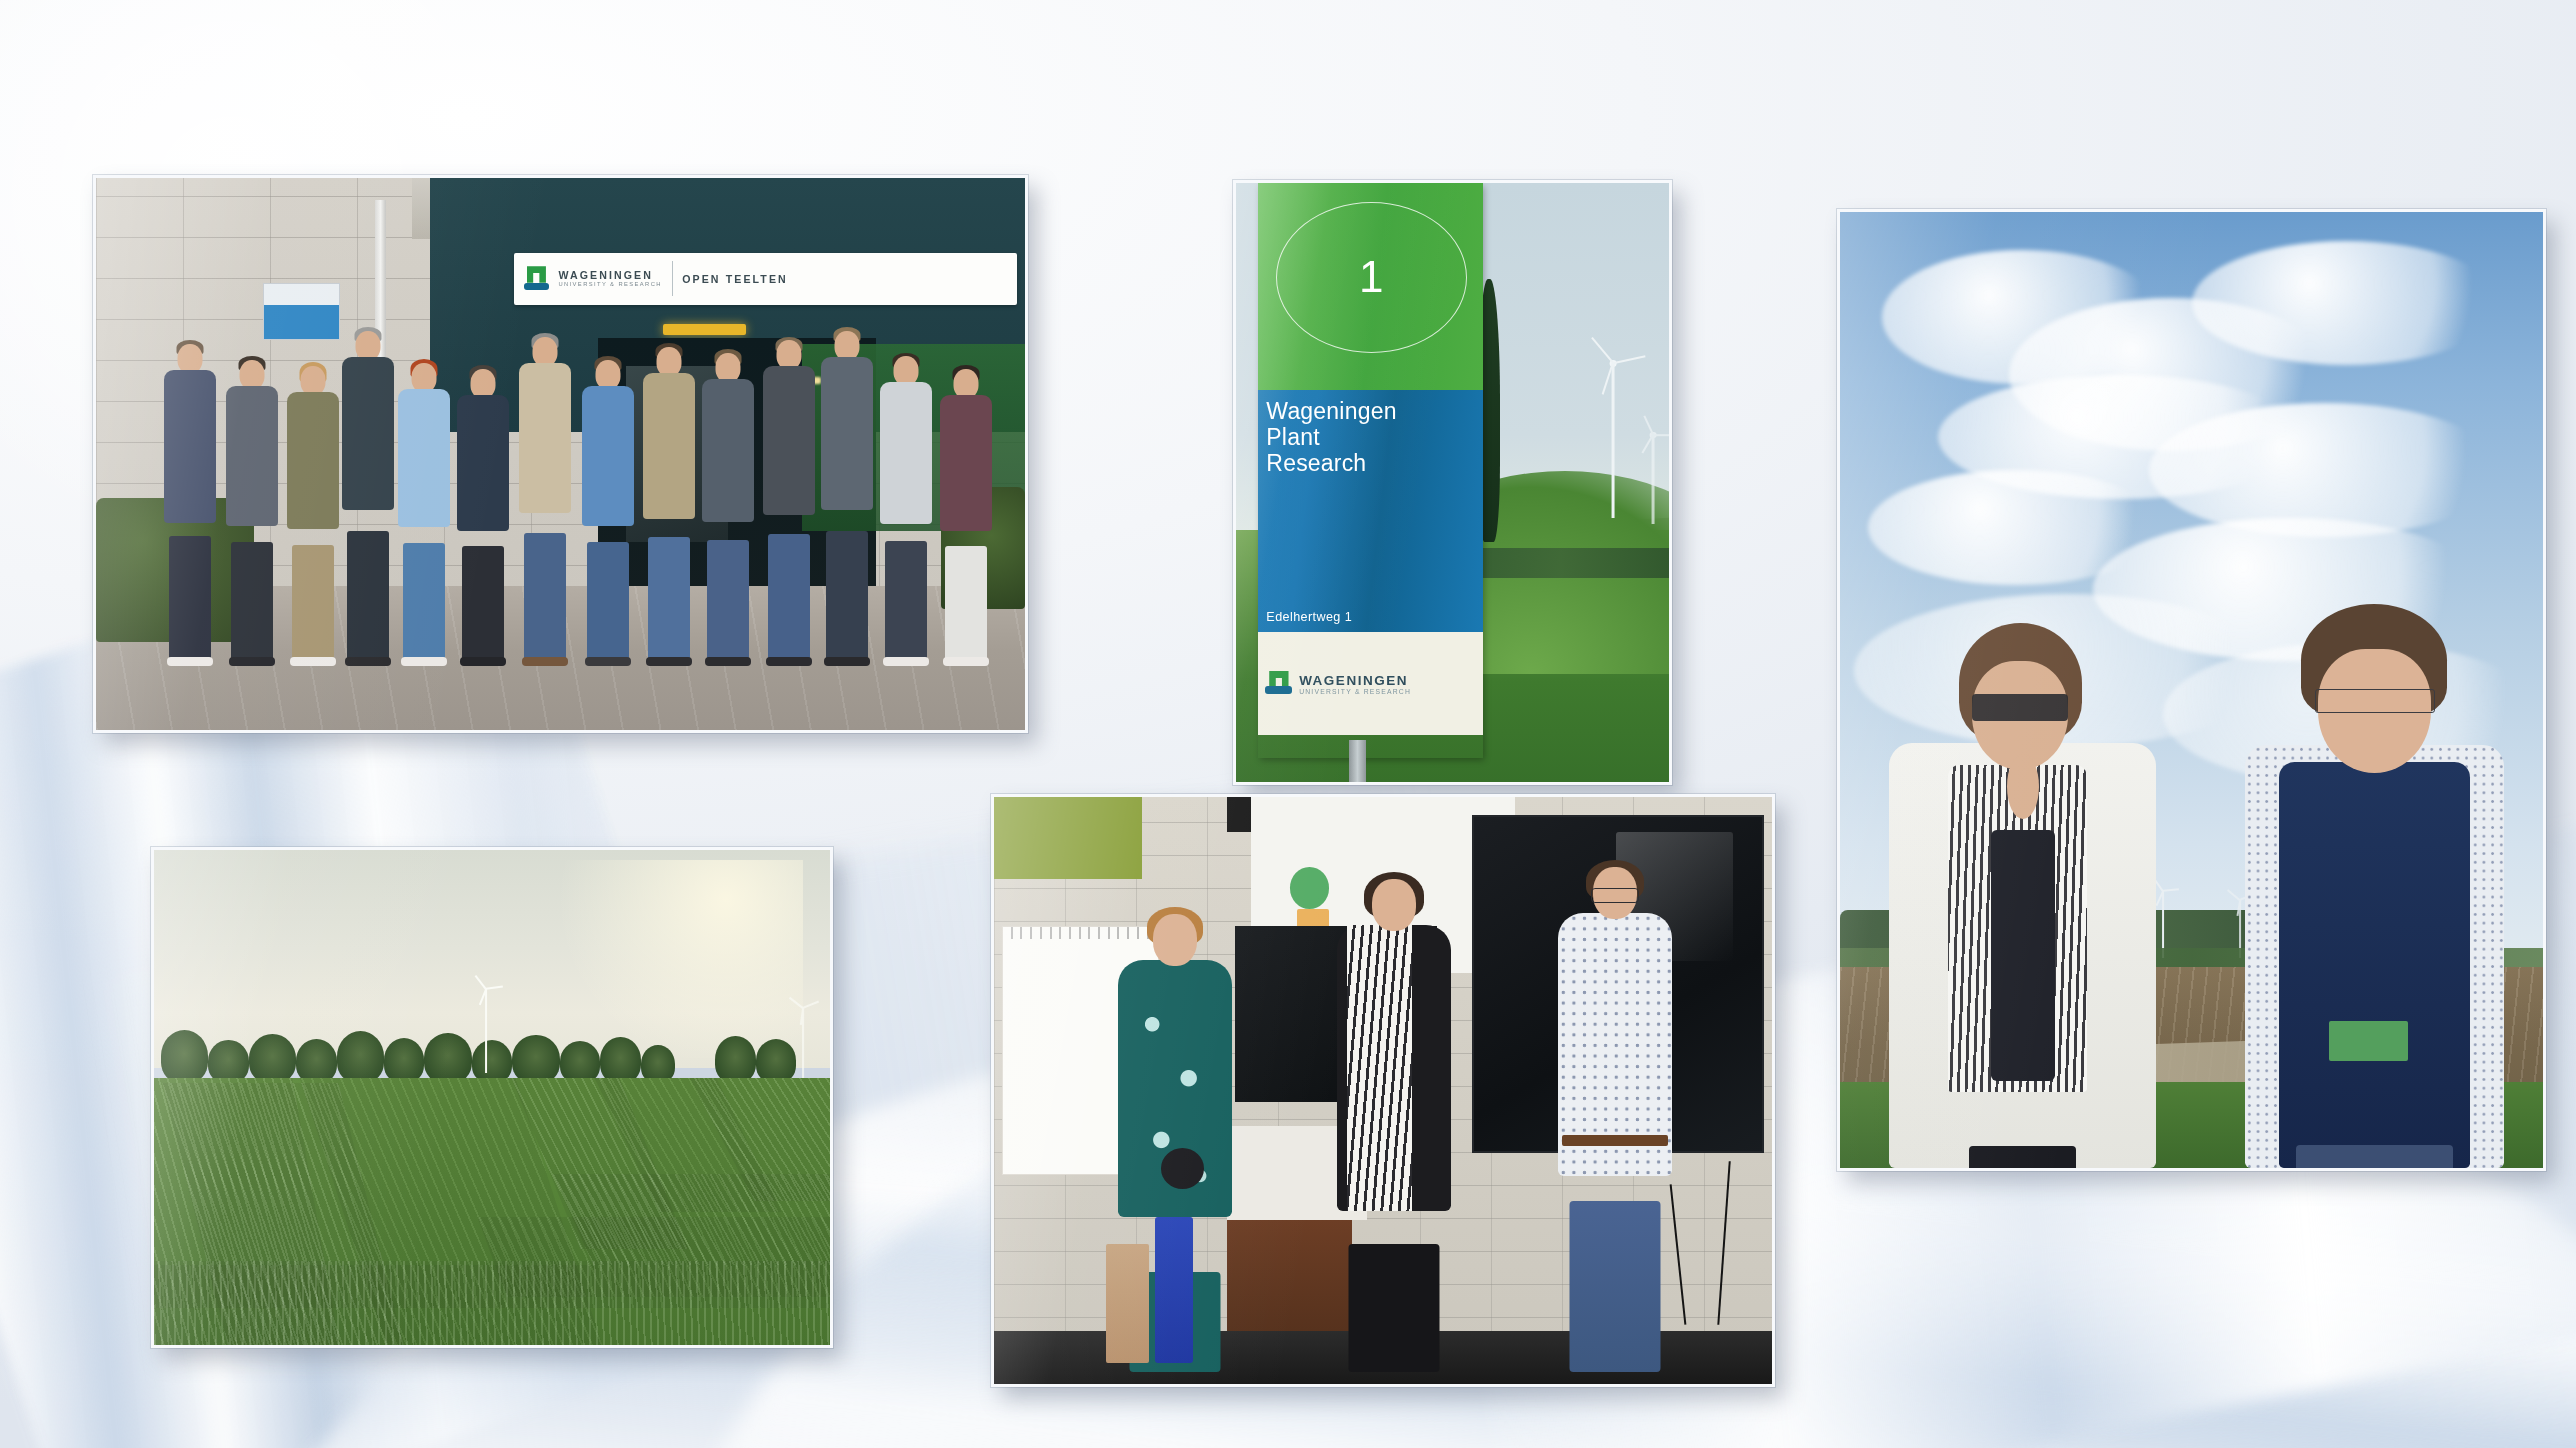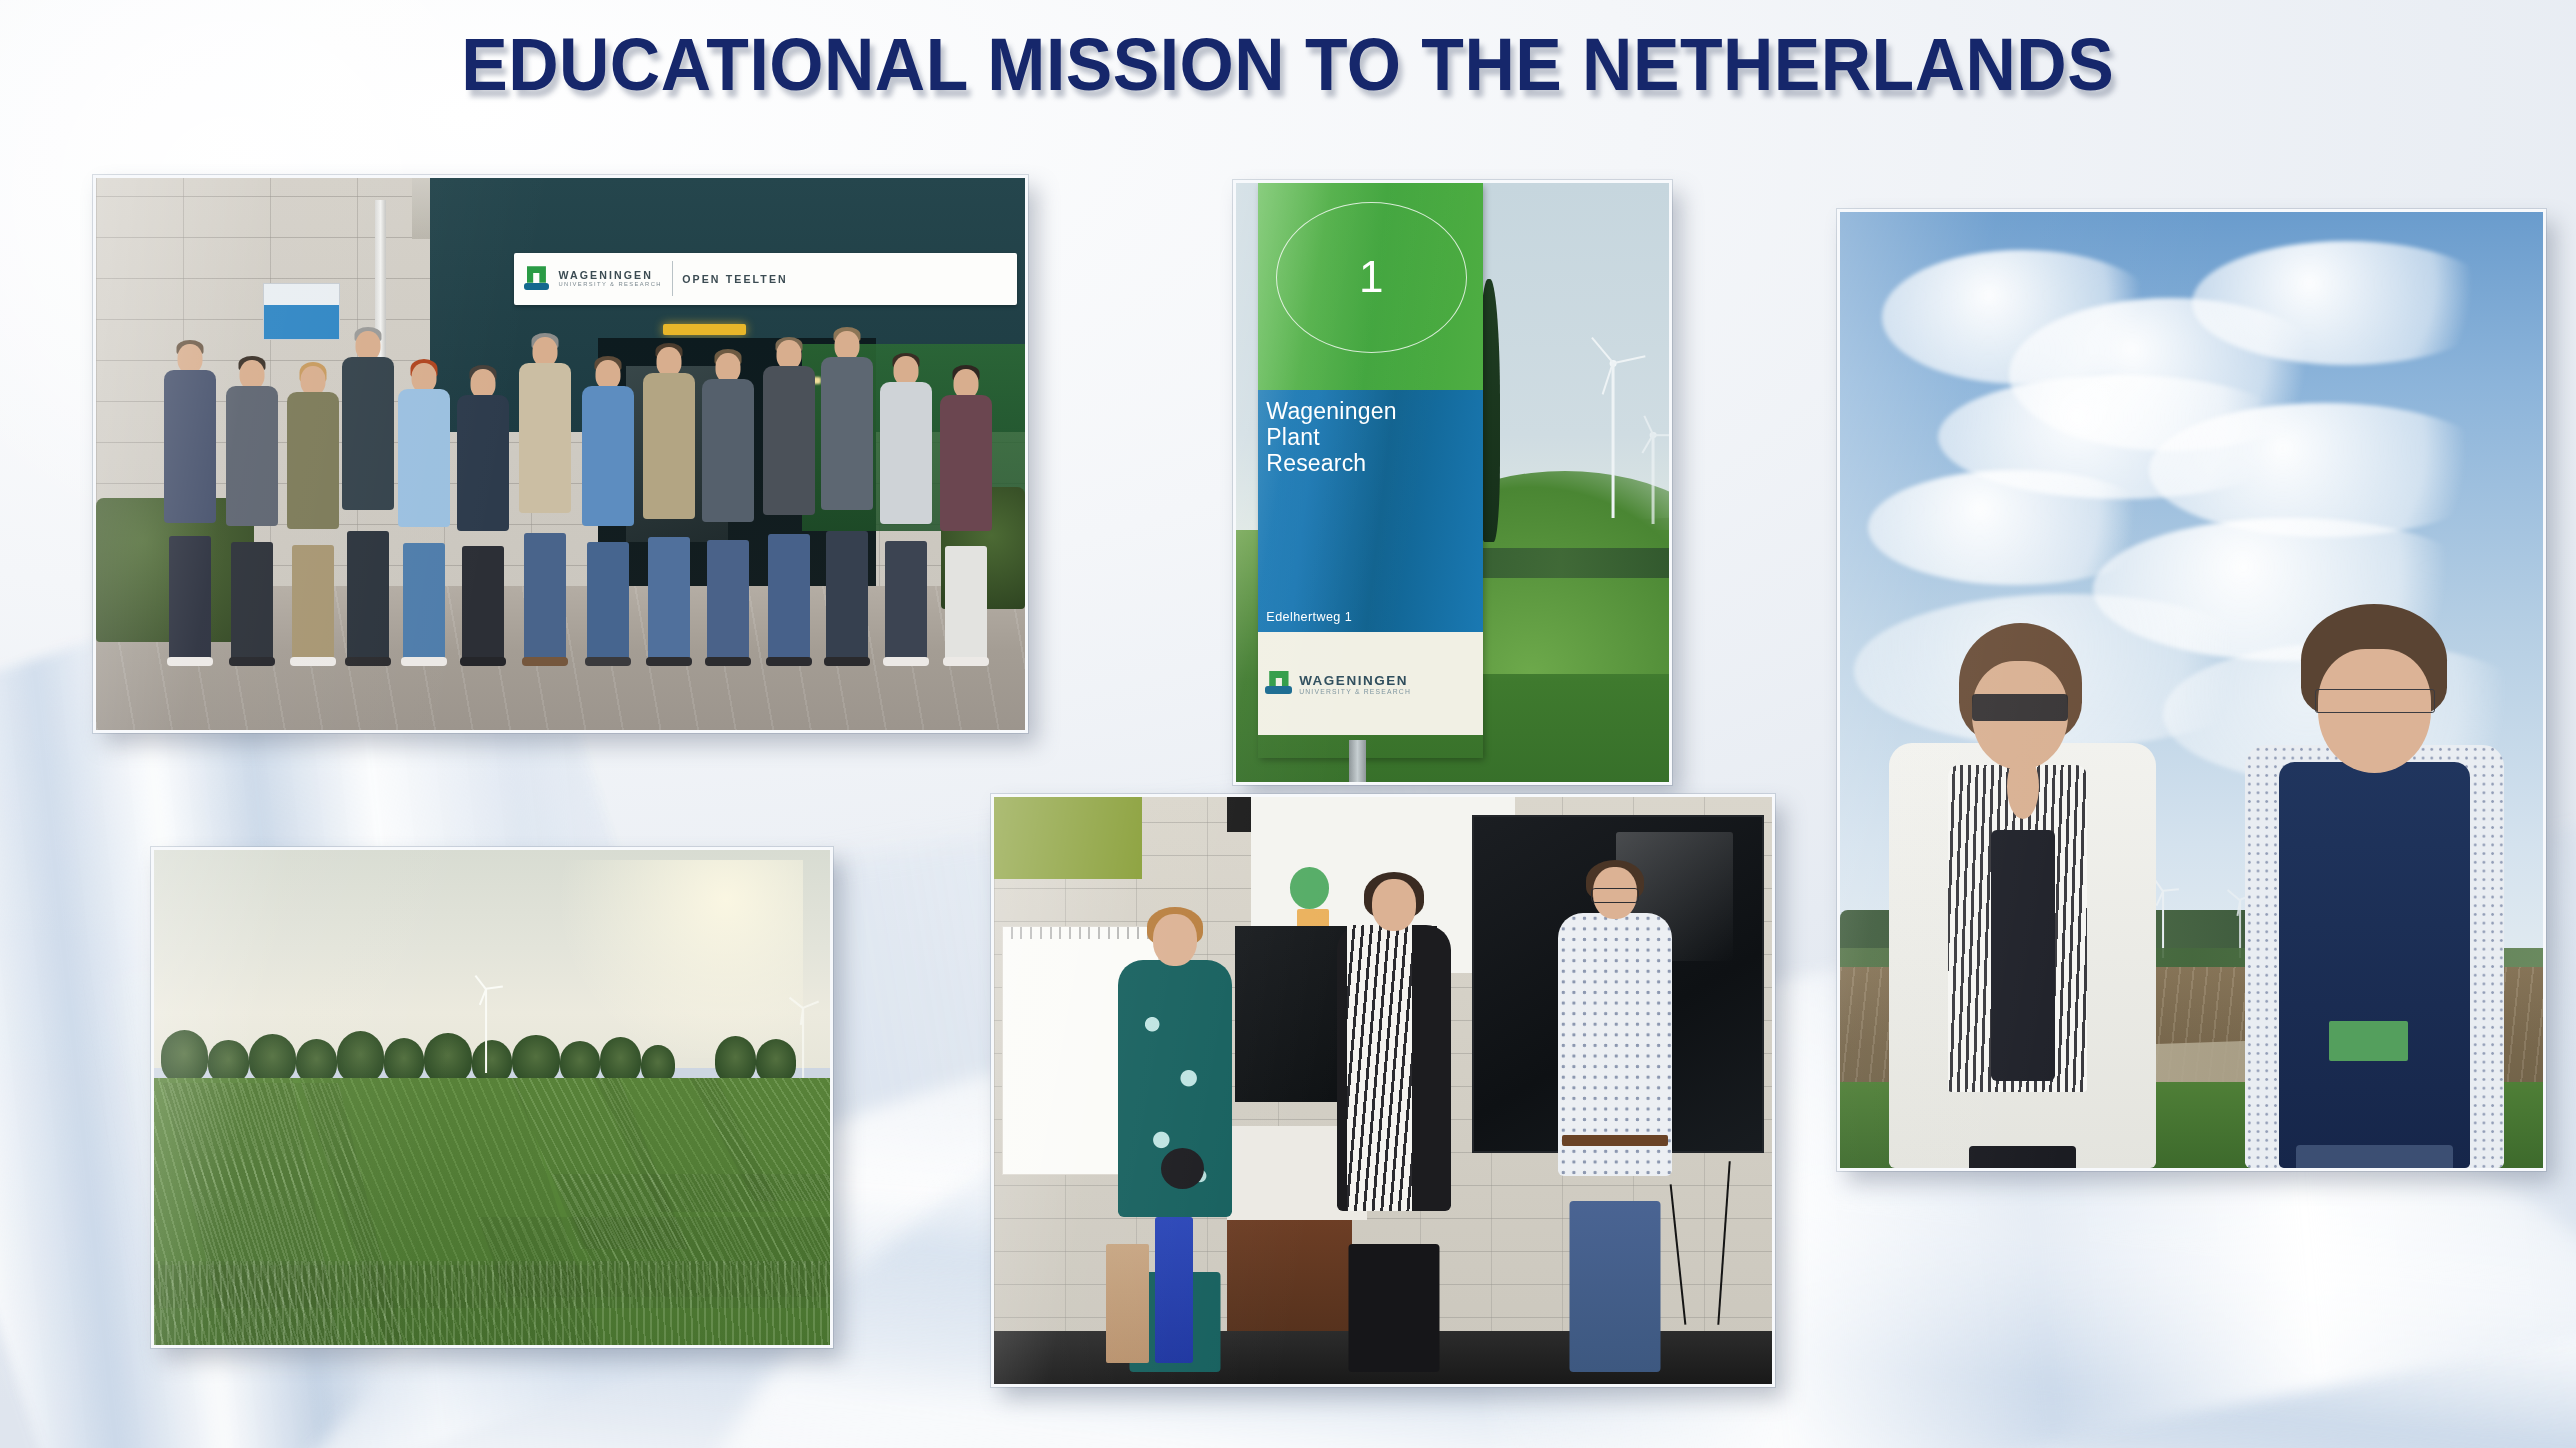--- a/index.html
+++ b/index.html
@@ -581,23 +581,20 @@
 <div class="slide">
 
   <div class="bg-tint-tl"></div>
   <div class="bg-tint-br"></div>
   <div class="bg-swoosh swoosh-left"></div>
   <div class="bg-swoosh swoosh-mid"></div>
   <div class="bg-swoosh swoosh-bottom"></div>
   <div class="bg-swoosh swoosh-bottom2"></div>
   <div class="bg-swoosh swoosh-right"></div>
 
-  <div class="title-wrap">
-    <h1 class="slide-title" style="color: rgb(22, 39, 107);">EDUCATIONAL MISSION TO THE NETHERLANDS</h1>
-  </div>
 
   <figure class="photo" id="photo-group-entrance" style="left: 53px; top: 159px; width: 929px; height: 552px;">
     <div class="scene">
       <div class="s1-wall"></div>
       <div class="s1-lintel"></div>
       <div class="s1-facade"></div>
       <div class="s1-pole"></div>
       <div class="s1-notice"></div>
 
       <div class="s1-sign">

